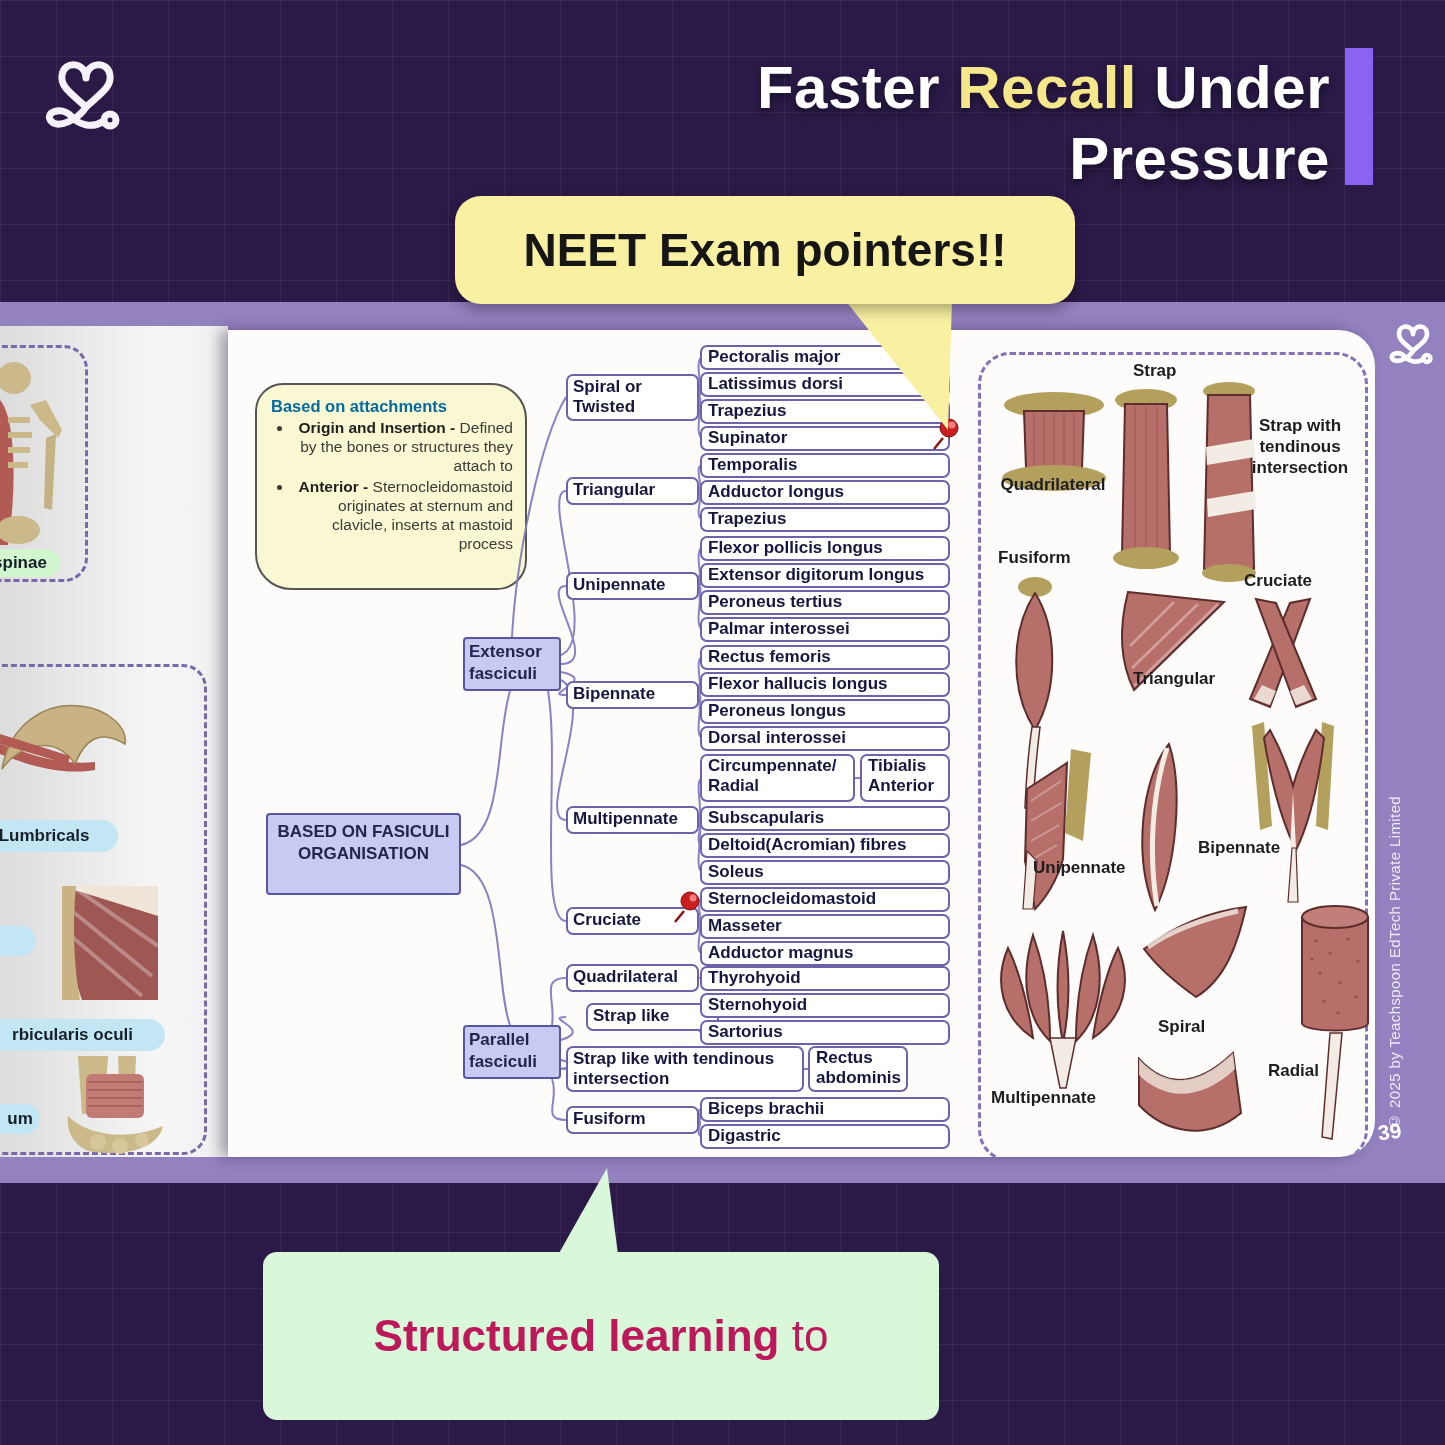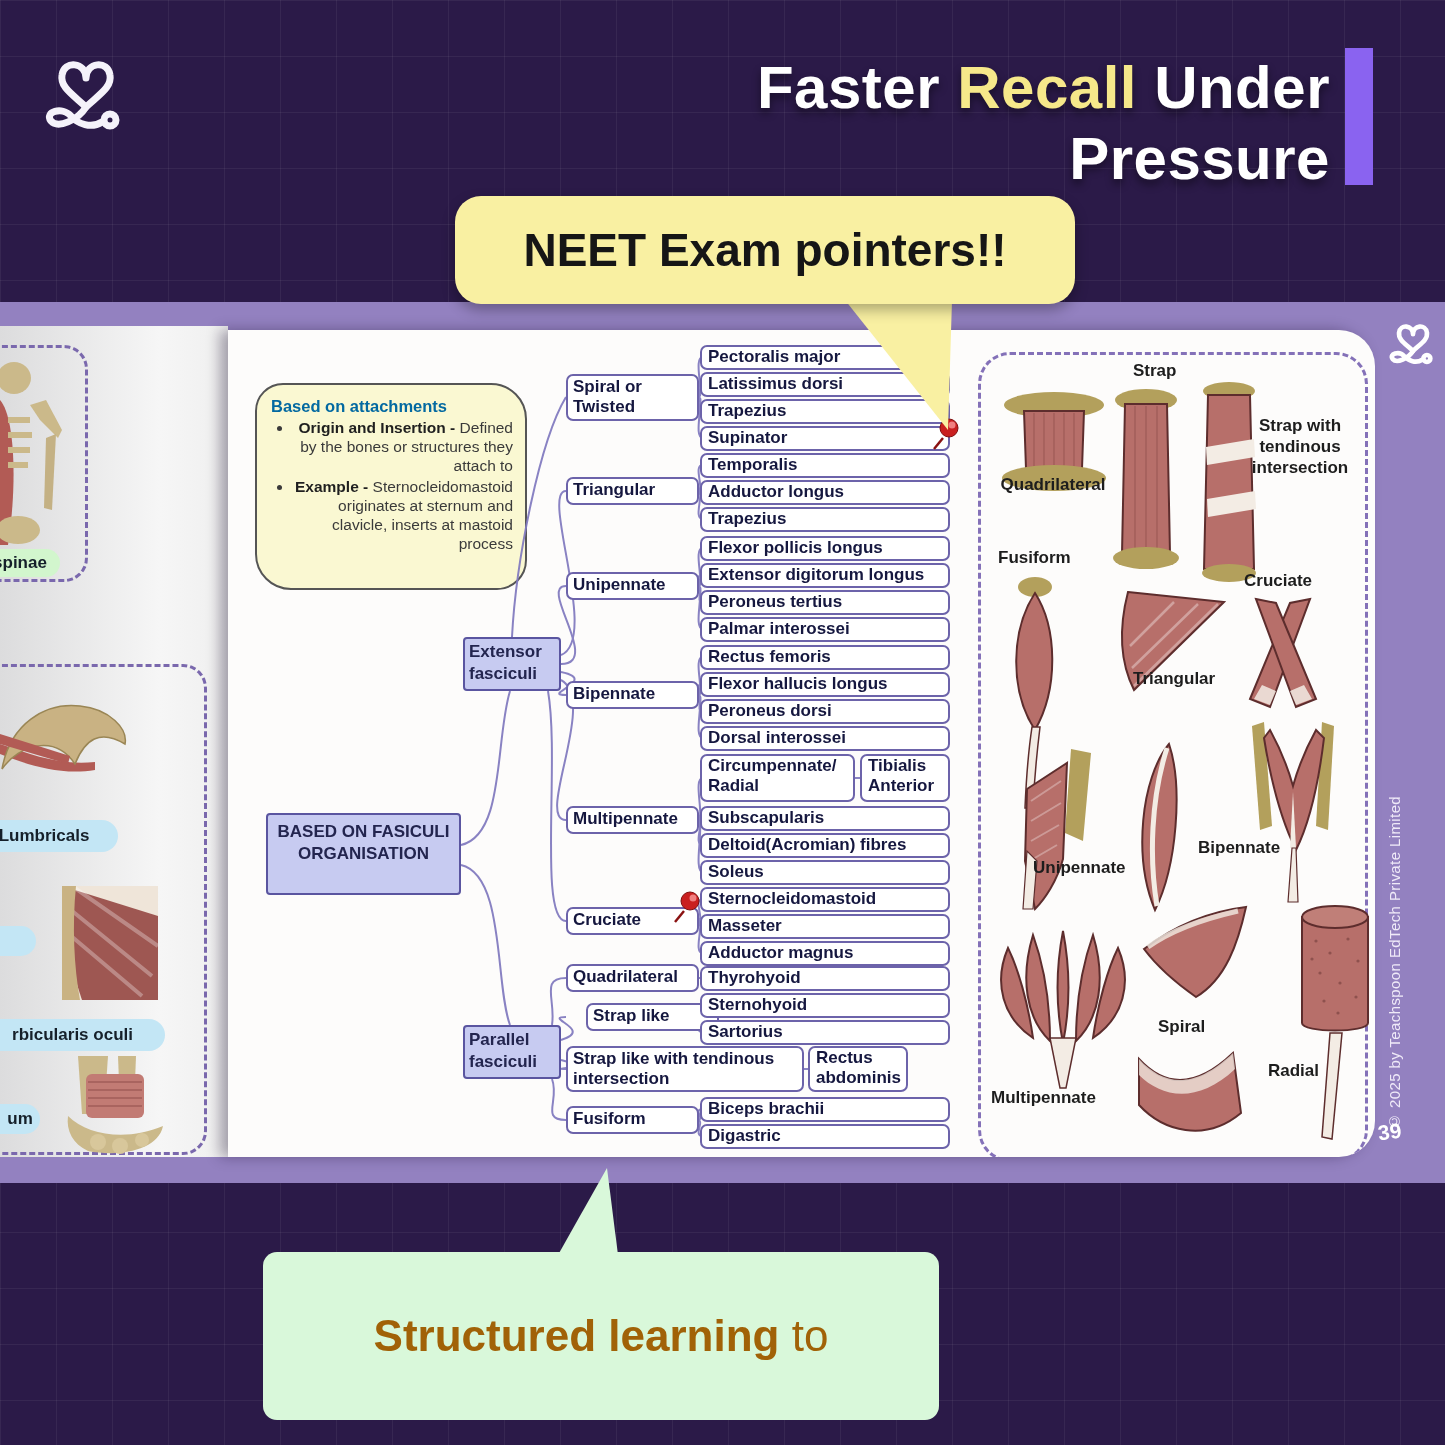--- a/index.html
+++ b/index.html
@@ -17,21 +17,21 @@
     font-weight:800;font-size:60px;line-height:71px;letter-spacing:.5px;
     text-shadow:0 5px 8px rgba(0,0,0,.45);}
   .title .hl{color:#f6e88a;}
   .accent-bar{position:absolute;left:1345px;top:48px;width:28px;height:137px;background:#8a63f0;}
   
   .bubble-top{position:absolute;left:455px;top:196px;width:620px;height:108px;background:#f9f0a2;
     border-radius:26px;display:flex;align-items:center;justify-content:center;
     font-size:46px;font-weight:bold;color:#161616;z-index:7;box-shadow:0 6px 14px rgba(0,0,0,.3);}
   .bubble-bottom{position:absolute;left:263px;top:1252px;width:676px;height:168px;background:#d9f8da;
     border-radius:14px;display:flex;flex-direction:column;align-items:center;justify-content:center;
-    font-size:44px;color:#a16207;z-index:7;line-height:62px;}
+    font-size:44px;color:#be185d;z-index:7;line-height:62px;}
   .tail{position:absolute;z-index:6;}
   
   .frame{position:absolute;left:0;top:302px;width:1445px;height:881px;background:#9381c0;}
   .sidebar-page{position:absolute;left:0;top:326px;width:228px;height:831px;
     background:linear-gradient(90deg,#dcdcdd,#f6f6f6 70%,#efefef);overflow:hidden;z-index:2;}
   .main-page{position:absolute;left:228px;top:330px;width:1147px;height:827px;background:#fdfcfb;
     border-radius:0 36px 36px 0;box-shadow:-8px 0 14px rgba(20,10,40,.35);z-index:3;overflow:hidden;}
   .dashed-box{position:absolute;border:3px dashed #7a68ad;border-radius:24px;}
   .pill{position:absolute;font-weight:bold;color:#15202a;font-size:17px;display:flex;
     align-items:center;justify-content:center;}
@@ -186,21 +186,21 @@
         <path d="M627 448 L632 448"></path>
         <path d="M469 790 C478 790 464 779 475 779"></path>
           <path d="M469 790 C478 790 464 806 475 806"></path>
       </g>
     </svg>
 
     <div class="note">
       <div class="nb-title">Based on attachments</div>
       <ul>
         <li><b>Origin and Insertion -</b> <span>Defined by the bones or structures they attach to</span></li>
-        <li><b>Example -</b> <span>Sternocleidomastoid originates at sternum and clavicle, inserts at mastoid process</span></li>
+        <li><b>Anterior -</b> <span>Sternocleidomastoid originates at sternum and clavicle, inserts at mastoid process</span></li>
       </ul>
     </div>
 
     <div class="nodebox" style="left:38px;top:483px;width:195px;height:82px;text-align:center;padding-top:6px;">BASED ON FASICULI ORGANISATION</div>
     <div class="nodebox" style="left:235px;top:307px;width:98px;height:54px;">Extensor fasciculi</div>
     <div class="nodebox" style="left:235px;top:695px;width:98px;height:54px;">Parallel fasciculi</div>
 
     <div class="cbox two" style="top:44px;height:47px;">Spiral or Twisted</div>
     <div class="cbox" style="top:147px;">Triangular</div>
     <div class="cbox" style="top:242px;">Unipennate</div>
@@ -218,21 +218,21 @@
     <div class="mbox" style="top:96px;">Supinator</div>
     <div class="mbox" style="top:123px;">Temporalis</div>
     <div class="mbox" style="top:150px;">Adductor longus</div>
     <div class="mbox" style="top:177px;">Trapezius</div>
     <div class="mbox" style="top:206px;">Flexor pollicis longus</div>
     <div class="mbox" style="top:233px;">Extensor digitorum longus</div>
     <div class="mbox" style="top:260px;">Peroneus tertius</div>
     <div class="mbox" style="top:287px;">Palmar interossei</div>
     <div class="mbox" style="top:315px;border-radius:7px;">Rectus femoris</div>
     <div class="mbox" style="top:342px;">Flexor hallucis longus</div>
-    <div class="mbox" style="top:369px;">Peroneus dorsi</div>
+    <div class="mbox" style="top:369px;">Peroneus longus</div>
     <div class="mbox" style="top:396px;">Dorsal interossei</div>
     <div class="mbox two" style="top:424px;width:155px;height:48px;">Circumpennate/ Radial</div>
     <div class="mbox two" style="left:632px;top:424px;width:90px;height:48px;">Tibialis Anterior</div>
     <div class="mbox" style="top:476px;">Subscapularis</div>
     <div class="mbox" style="top:503px;">Deltoid(Acromian) fibres</div>
     <div class="mbox" style="top:530px;">Soleus</div>
     <div class="mbox" style="top:557px;">Sternocleidomastoid</div>
     <div class="mbox" style="top:584px;">Masseter</div>
     <div class="mbox" style="top:611px;">Adductor magnus</div>
     <div class="mbox" style="top:636px;">Thyrohyoid</div>

